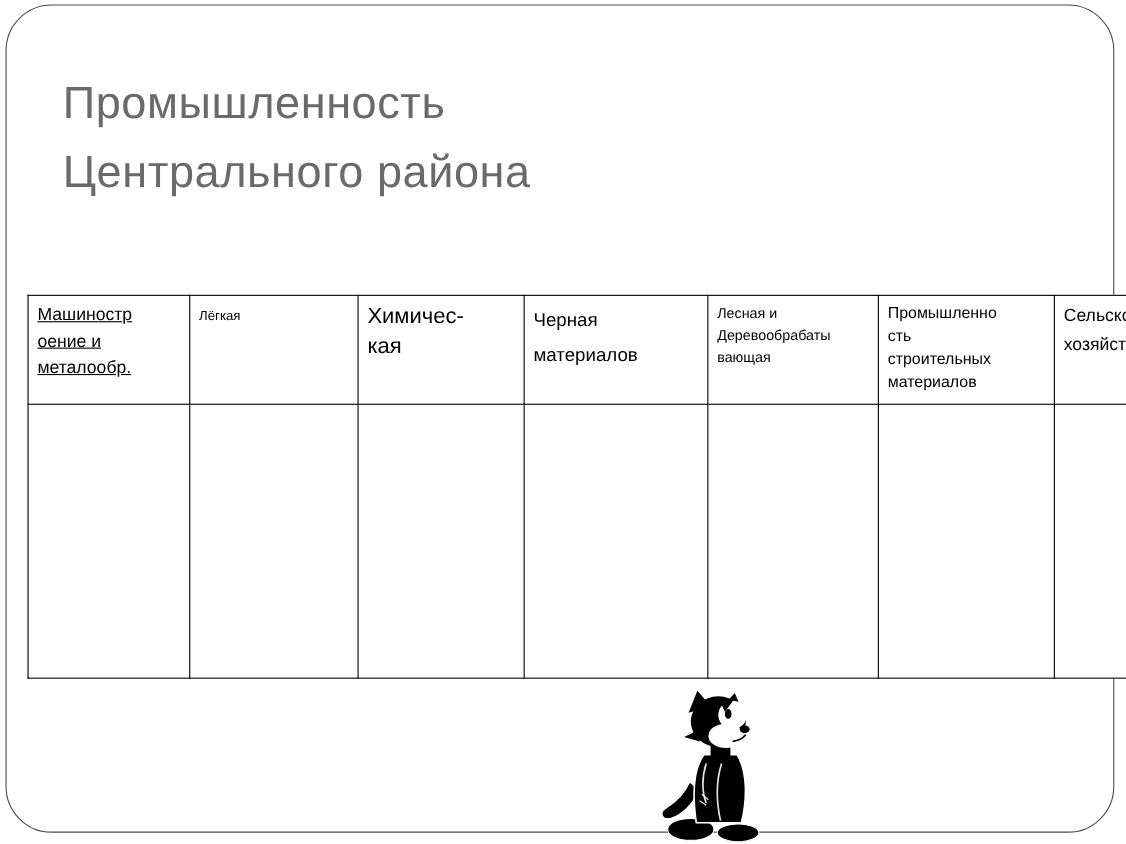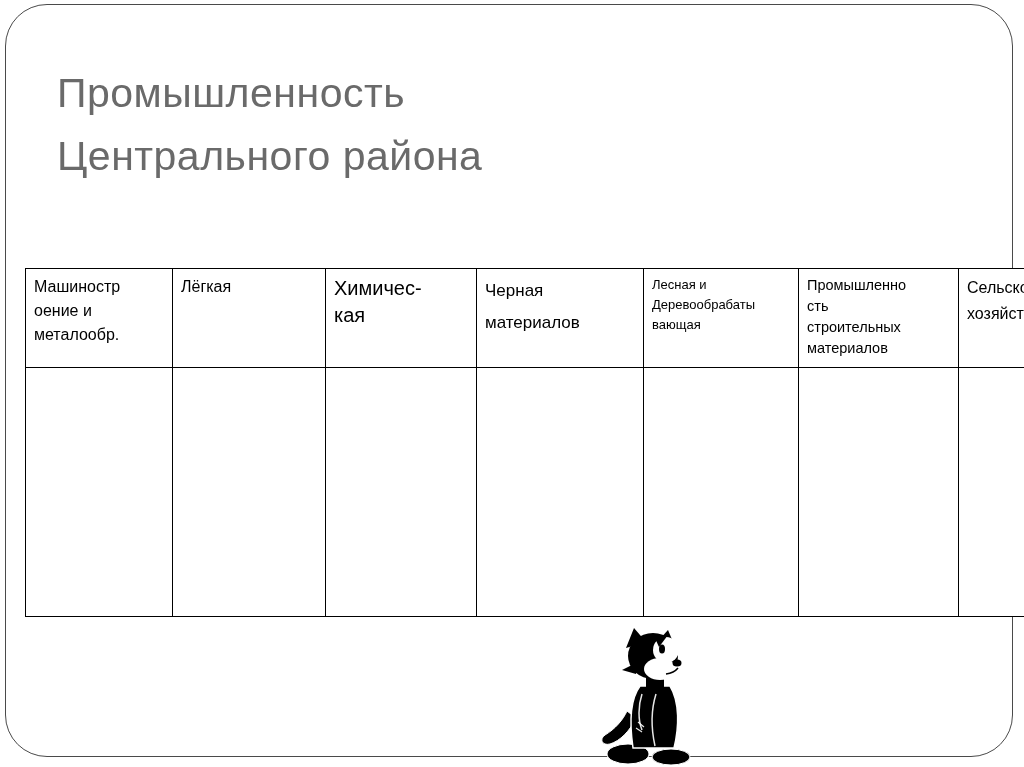--- a/index.html
+++ b/index.html
@@ -52,22 +52,22 @@
     text-align: left;
     padding: 6px 8px;
     font-weight: 400;
     color: #000000;
     white-space: pre-line;
     overflow: hidden;
     font-family: "Liberation Sans", sans-serif;
   }
   table.industry th { height: 86px; }
   table.industry td { height: 236px; }
-  .c1 { width: 130px; font-size: 16px; line-height: 24px; }
-  .c2 { width: 136px; font-size: 16px; line-height: 24px; text-align: center; margin-left: 22px; }
+  .c1 { width: 130px; font-size: 16px; line-height: 24px; text-decoration: underline; }
+  .c2 { width: 136px; font-size: 12px; line-height: 24px; text-align: center; margin-left: 22px; }
   .c3 { width: 134px; font-size: 20px; line-height: 27px; }
   .c4 { width: 150px; font-size: 17px; line-height: 32px; }
   .c5 { width: 138px; font-size: 13px; line-height: 20px; padding-top: 8px; }
   .c6 { width: 143px; font-size: 14.5px; line-height: 21px; }
   .c7 { width: 144px; font-size: 16px; line-height: 26px; }
   .cat {
     position: absolute;
     left: 598px;
     top: 628px;
     width: 112px;

